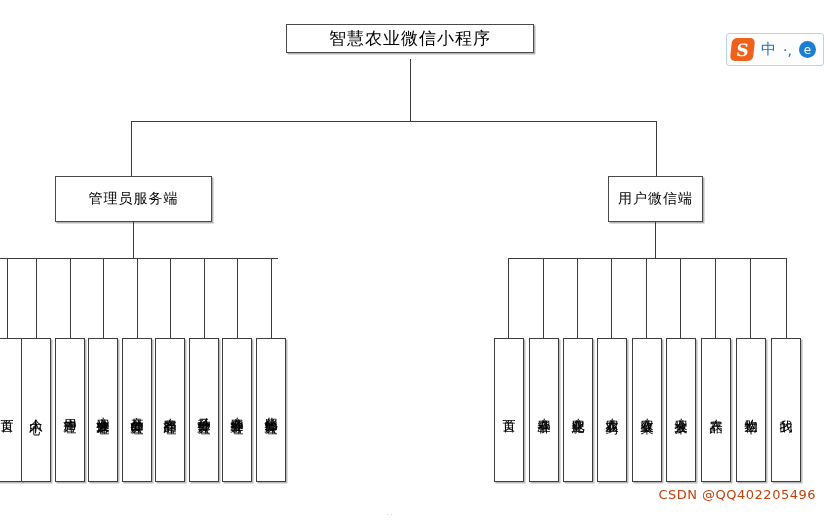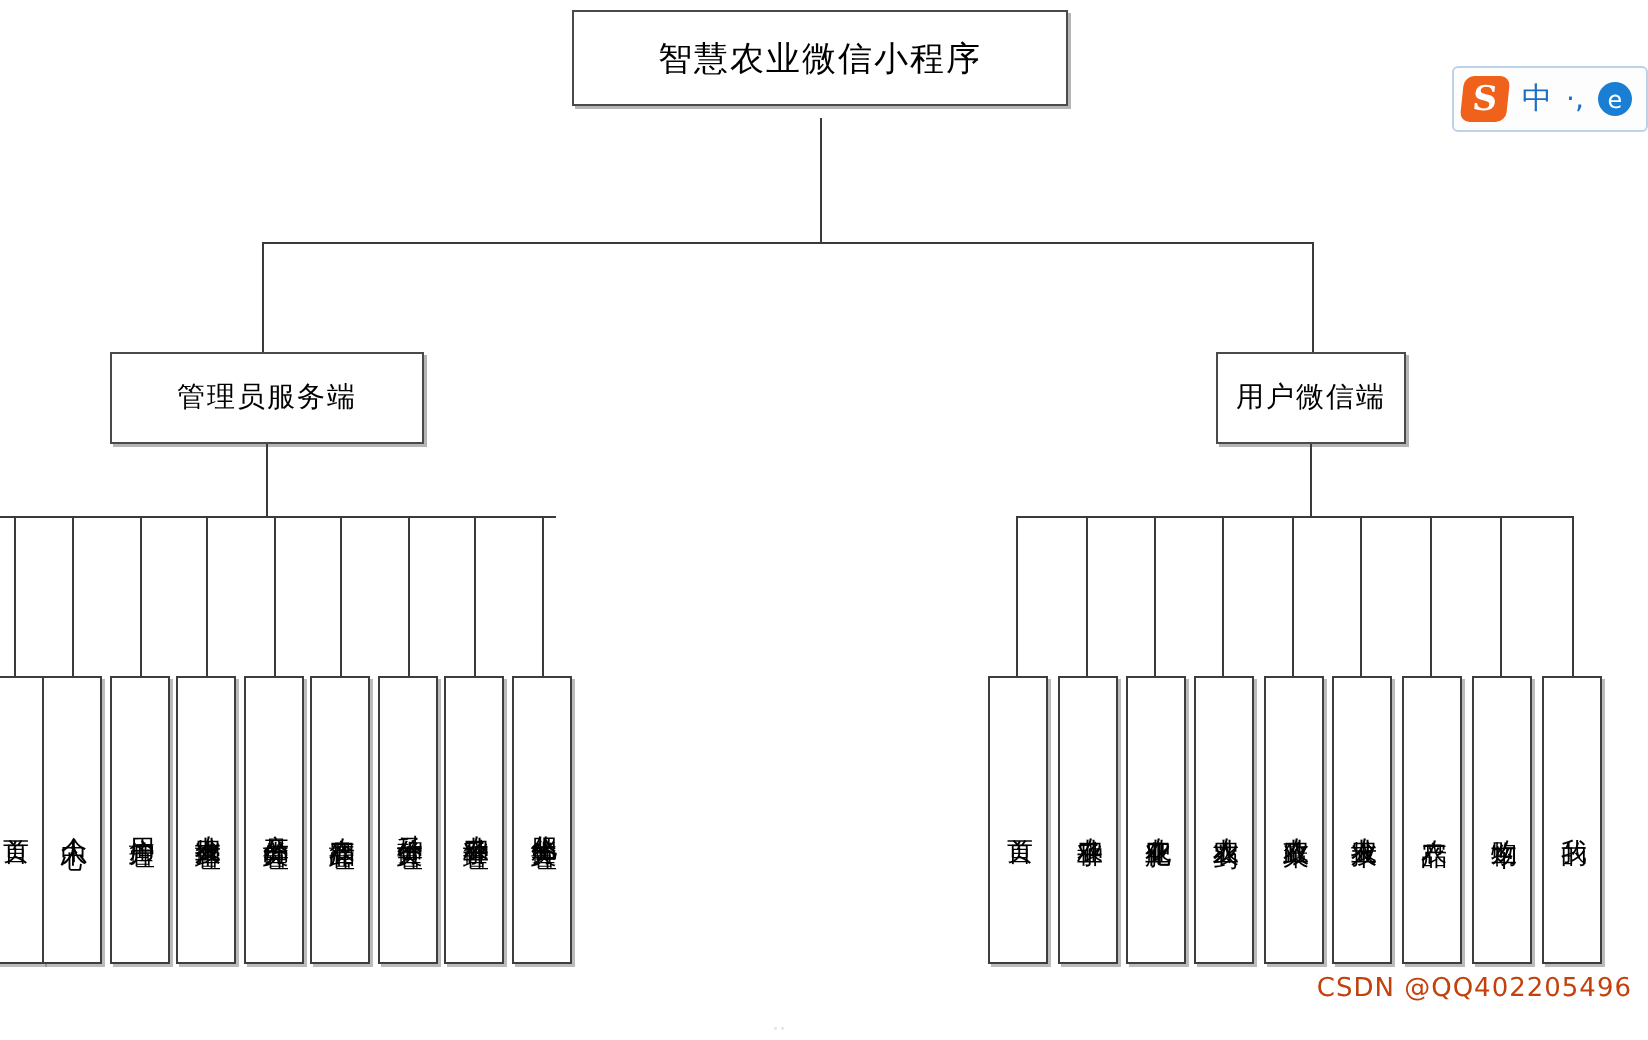--- a/index.html
+++ b/index.html
@@ -18,21 +18,21 @@
     background:#ffffff;
     border:1px solid #4a4a4a;
     box-sizing:border-box;
     display:flex;
     align-items:center;
     justify-content:center;
     color:#000;
     box-shadow:1.5px 1.5px 0 rgba(120,120,120,0.55);
   }
   .node.root{
-    left:286px;top:5px;width:248px;height:48px;
+    left:286px;top:24px;width:248px;height:29px;
     font-size:17px;letter-spacing:1px;
   }
   .node.l2{
     font-size:14px;letter-spacing:1px;
   }
   .node.admin{left:55px;top:176px;width:157px;height:46px;}
   .node.user{left:608px;top:176px;width:95px;height:46px;}
 
   
   .leaf{

